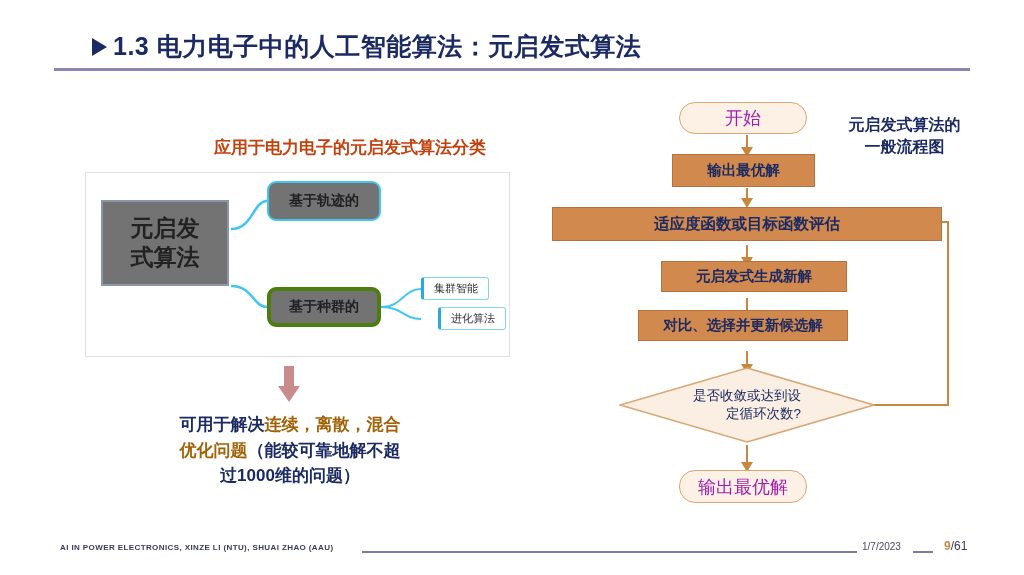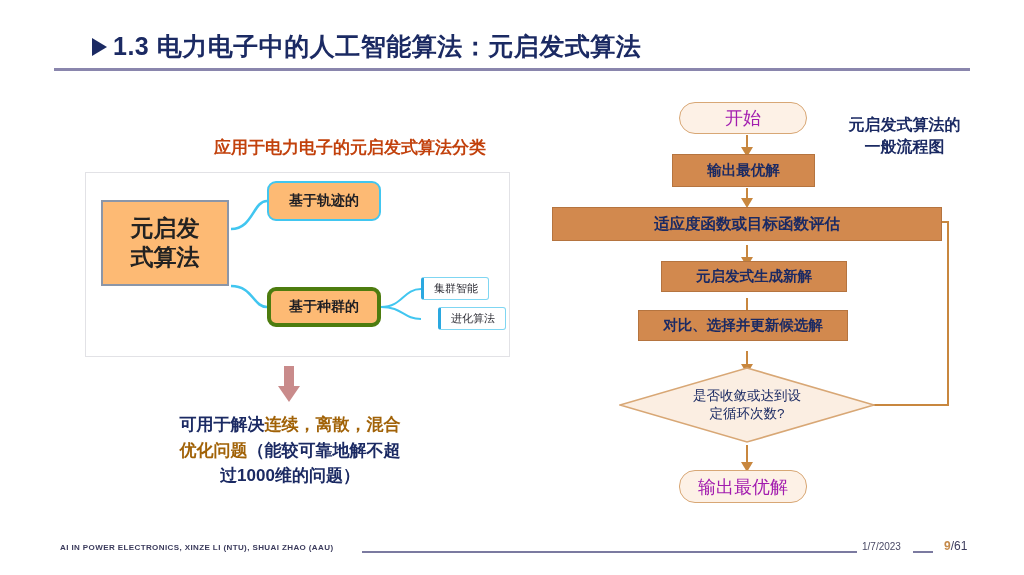--- a/index.html
+++ b/index.html
@@ -22,21 +22,21 @@
   .left-head{
     position:absolute;left:126px;top:136px;width:360px;text-align:right;
     font-size:17px;font-weight:bold;color:#c2410c;
   }
   .mindmap-frame{
     position:absolute;left:85px;top:172px;width:425px;height:185px;
     background:#fff;border:1px solid #e2e2e6;box-sizing:border-box;
   }
   .node{
     position:absolute;box-sizing:border-box;display:flex;align-items:center;justify-content:center;
-    color:#17171c;background:#fdba74;
+    color:#17171c;background:#737373;
   }
   .node-root{
     left:101px;top:200px;width:128px;height:86px;border:2px solid #8b96a8;border-radius:0;
     font-size:23px;font-weight:bold;line-height:1.25;text-align:center;color:#222;
   }
   .node-b1{
     left:267px;top:181px;width:114px;height:40px;border:2px solid #41c6f0;border-radius:9px;
     font-size:14px;font-weight:bold;color:#1f1f24;
   }
   .node-b2{
@@ -69,21 +69,21 @@
     background:#d2894e;border:1px solid #b5743f;color:#1b2a63;font-weight:bold;font-size:14.5px;
     text-align:center;
   }
   .fterm{
     position:absolute;box-sizing:border-box;display:flex;align-items:center;justify-content:center;
     background:#fdf1e6;border:1px solid #d8a775;border-radius:16px;color:#a21caf;
     font-size:18px;text-align:center;
   }
   .fdiamond{
     position:absolute;display:flex;align-items:center;justify-content:center;
-    color:#1b2a63;font-size:13.5px;line-height:1.35;text-align:center;
+    color:#1b2a63;font-size:13.5px;line-height:1.35;text-align:right;
   }
   .fdiamond .dshape{position:absolute;inset:0;}
   .fdiamond .dtext{position:relative;z-index:2;}
 
   
   .footer-text{
     position:absolute;left:60px;top:543px;font-size:8px;color:#3b3b5c;letter-spacing:.4px;
     font-weight:bold;
   }
   .footer-line{position:absolute;left:362px;top:551px;width:495px;height:1.5px;background:#7b7aa0;}

